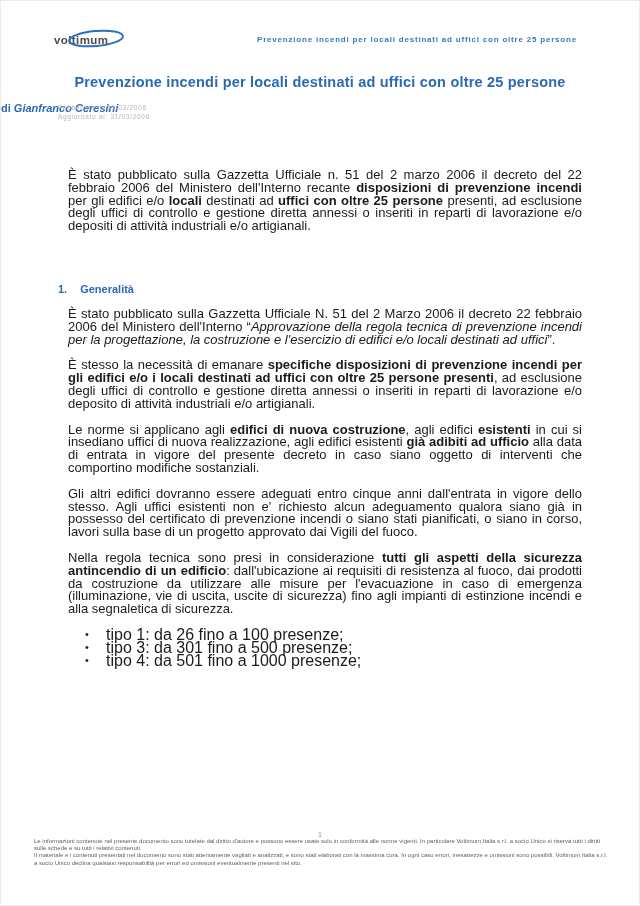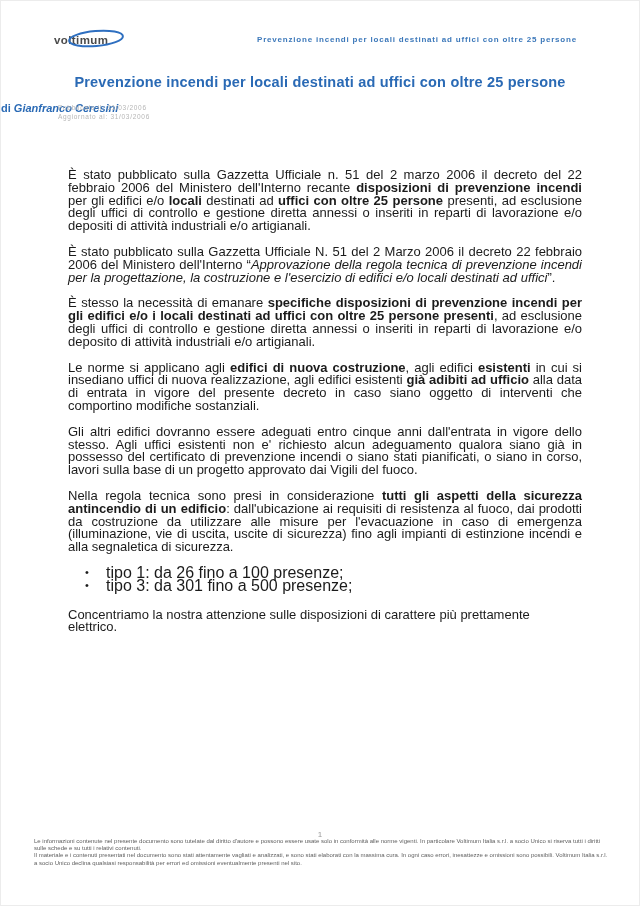--- a/index.html
+++ b/index.html
@@ -108,33 +108,36 @@
       <div>Aggiornato al: 31/03/2006</div>
     </div>
     <div class="byline">
       <span>di </span><span class="author-name">Gianfranco Ceresini</span>
     </div>
   </div>
 
   <main>
     <p class="body intro"><span>È stato pubblicato sulla Gazzetta Ufficiale n. 51 del 2 marzo 2006 il decreto del 22 febbraio 2006 del Ministero dell'Interno recante </span><b class="run-b">disposizioni di prevenzione incendi</b><span> per gli edifici e/o </span><b class="run-b">locali</b><span> destinati ad </span><b class="run-b">uffici con oltre 25 persone</b><span> presenti, ad esclusione degli uffici di controllo e gestione diretta annessi o inseriti in reparti di lavorazione e/o depositi di attività industriali e/o artigianali.</span></p>
 
+    <h2 class="section">
+      <span class="sec-num">1.</span><span>Generalità</span>
+    </h2>
 
     <p class="body"><span>È stato pubblicato sulla Gazzetta Ufficiale N. 51 del 2 Marzo 2006 il decreto 22 febbraio 2006 del Ministero dell'Interno “</span><i class="run-i">Approvazione della regola tecnica di prevenzione incendi per la progettazione, la costruzione e l'esercizio di edifici e/o locali destinati ad uffici</i><span>”.</span></p>
     <p class="body"><span>È stesso la necessità di emanare </span><b class="run-b">specifiche disposizioni di prevenzione incendi per gli edifici e/o i locali destinati ad uffici con oltre 25 persone presenti</b><span>, ad esclusione degli uffici di controllo e gestione diretta annessi o inseriti in reparti di lavorazione e/o deposito di attività industriali e/o artigianali.</span></p>
     <p class="body"><span>Le norme si applicano agli </span><b class="run-b">edifici di nuova costruzione</b><span>, agli edifici </span><b class="run-b">esistenti</b><span> in cui si insediano uffici di nuova realizzazione, agli edifici esistenti </span><b class="run-b">già adibiti ad ufficio</b><span> alla data di entrata in vigore del presente decreto in caso siano oggetto di interventi che comportino modifiche sostanziali.</span></p>
     <p class="body"><span>Gli altri edifici dovranno essere adeguati entro cinque anni dall'entrata in vigore dello stesso. Agli uffici esistenti non e' richiesto alcun adeguamento qualora siano già in possesso del certificato di prevenzione incendi o siano stati pianificati, o siano in corso, lavori sulla base di un progetto approvato dai Vigili del fuoco.</span></p>
     <p class="body"><span>Nella regola tecnica sono presi in considerazione </span><b class="run-b">tutti gli aspetti della sicurezza antincendio di un edificio</b><span>: dall'ubicazione ai requisiti di resistenza al fuoco, dai prodotti da costruzione da utilizzare alle misure per l'evacuazione in caso di emergenza (illuminazione, vie di uscita, uscite di sicurezza) fino agli impianti di estinzione incendi e alla segnaletica di sicurezza.</span></p>
 
     <ul class="types">
         <li>tipo 1: da 26 fino a 100 presenze;</li>
         <li>tipo 3: da 301 fino a 500 presenze;</li>
+        <li>tipo 4: da 501 fino a 1000 presenze;</li>
       </ul>
 
-    <p class="body closing">Concentriamo la nostra attenzione sulle disposizioni di carattere più prettamente elettrico.</p>
   </main>
 
   <div class="page-number">1</div>
 
   <footer class="footer">
     <p>Le informazioni contenute nel presente documento sono tutelate dal diritto d'autore e possono essere usate solo in conformità alle norme vigenti. In particolare Voltimum Italia s.r.l. a socio Unico si riserva tutti i diritti sulle schede e su tutti i relativi contenuti.</p>
     <p>Il materiale e i contenuti presentati nel documento sono stati attentamente vagliati e analizzati, e sono stati elaborati con la massima cura. In ogni caso errori, inesattezze e omissioni sono possibili. Voltimum Italia s.r.l. a socio Unico declina qualsiasi responsabilità per errori ed omissioni eventualmente presenti nel sito.</p>
   </footer>
 
 </div>

